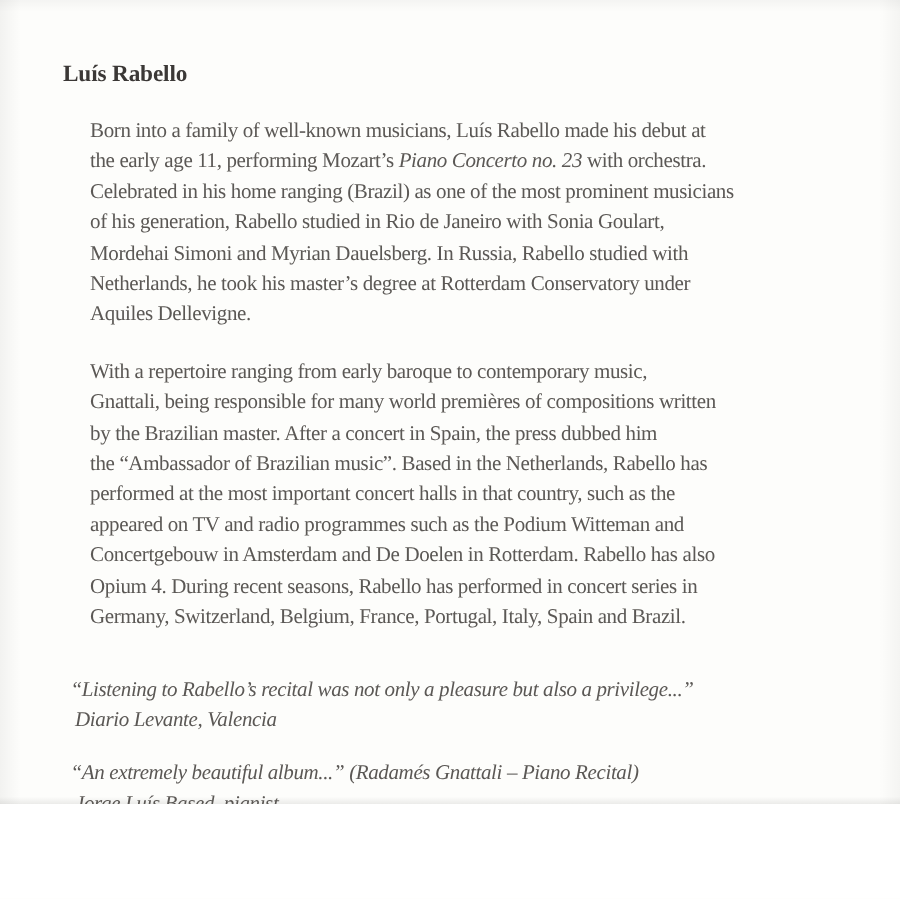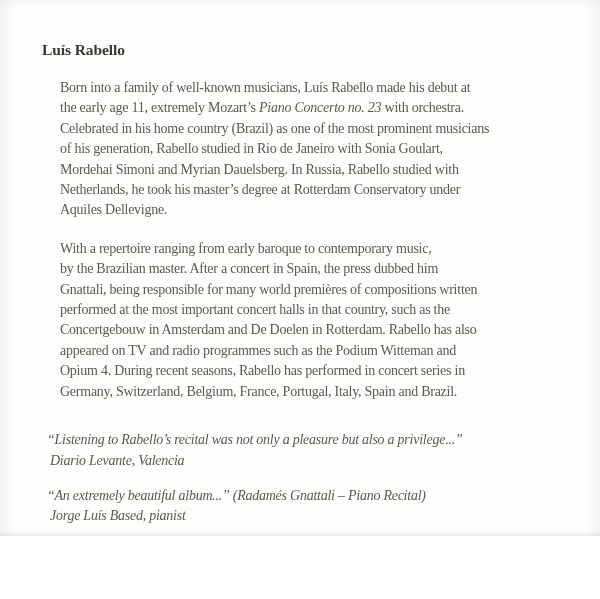--- a/index.html
+++ b/index.html
@@ -81,34 +81,35 @@
 </head>
 <body>
 
 <div class="page">
   <div class="content">
     <div class="heading">Luís Rabello</div>
 
     <div id="bio">
         <div class="paragraph">
           <div class="line"><span>Born into a family of well-known musicians, Luís Rabello made his debut at</span></div>
-          <div class="line"><span>the early age 11, extremely Mozart’s </span><span class="italic">Piano Concerto no. 23</span><span> with orchestra.</span></div>
-          <div class="line"><span>Celebrated in his home country (Brazil) as one of the most prominent musicians</span></div>
+          <div class="line"><span>the early age 11, performing Mozart’s </span><span class="italic">Piano Concerto no. 23</span><span> with orchestra.</span></div>
+          <div class="line"><span>Celebrated in his home ranging (Brazil) as one of the most prominent musicians</span></div>
           <div class="line"><span>of his generation, Rabello studied in Rio de Janeiro with Sonia Goulart,</span></div>
           <div class="line"><span>Mordehai Simoni and Myrian Dauelsberg. In Russia, Rabello studied with</span></div>
           <div class="line"><span>Netherlands, he took his master’s degree at Rotterdam Conservatory under</span></div>
           <div class="line"><span>Aquiles Dellevigne.</span></div>
         </div>
         <div class="paragraph gap">
           <div class="line"><span>With a repertoire ranging from early baroque to contemporary music,</span></div>
+          <div class="line"><span>Gnattali, being responsible for many world premières of compositions written</span></div>
           <div class="line"><span>by the Brazilian master. After a concert in Spain, the press dubbed him</span></div>
-          <div class="line"><span>Gnattali, being responsible for many world premières of compositions written</span></div>
+          <div class="line"><span>the “Ambassador of Brazilian music”. Based in the Netherlands, Rabello has</span></div>
           <div class="line"><span>performed at the most important concert halls in that country, such as the</span></div>
+          <div class="line"><span>appeared on TV and radio programmes such as the Podium Witteman and</span></div>
           <div class="line"><span>Concertgebouw in Amsterdam and De Doelen in Rotterdam. Rabello has also</span></div>
-          <div class="line"><span>appeared on TV and radio programmes such as the Podium Witteman and</span></div>
           <div class="line"><span>Opium 4. During recent seasons, Rabello has performed in concert series in</span></div>
           <div class="line"><span>Germany, Switzerland, Belgium, France, Portugal, Italy, Spain and Brazil.</span></div>
         </div>
       </div>
 
     <div class="quotes" id="quotes">
         <div class="quote">
           <div class="quote-text">“Listening to Rabello’s recital was not only a pleasure but also a privilege...”</div>
           <div class="quote-attr">Diario Levante, Valencia</div>
         </div>

